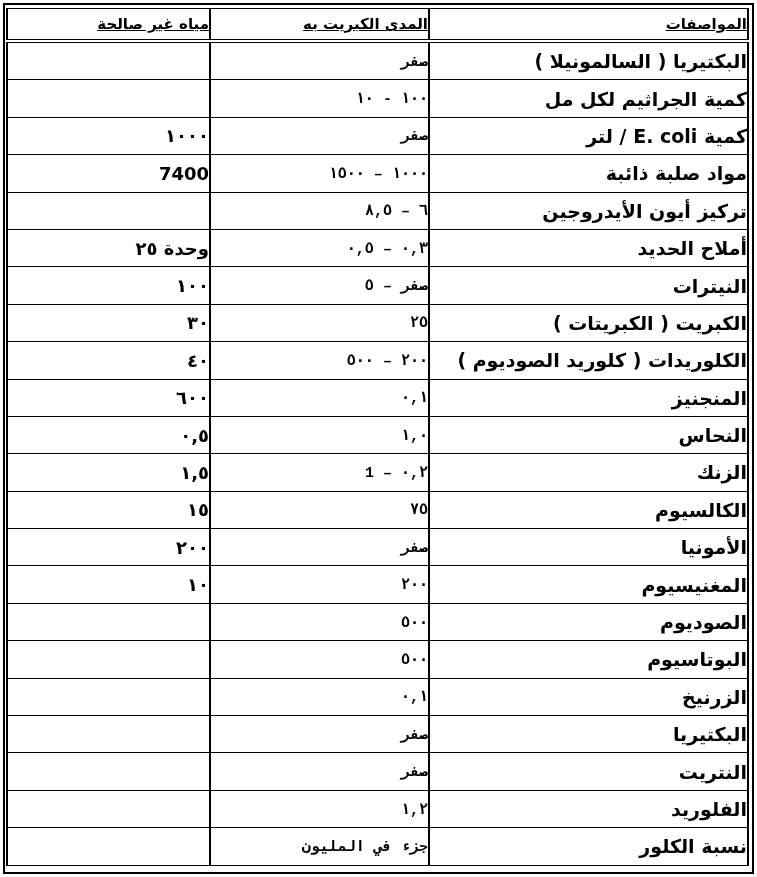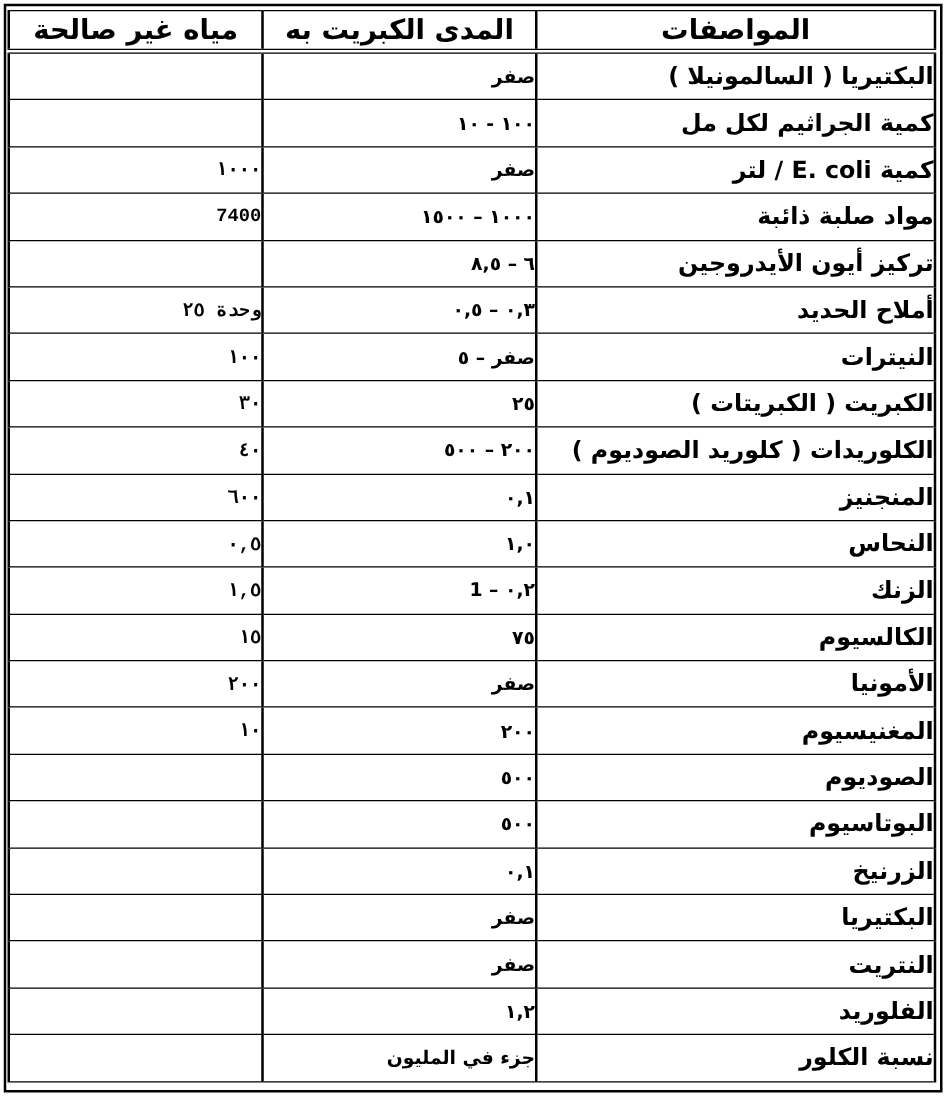--- a/index.html
+++ b/index.html
@@ -31,42 +31,43 @@
     border: solid #000000;
     border-width: 1px 2px;
     overflow: hidden;
     white-space: nowrap;
     vertical-align: middle;
     font-weight: bold;
     padding: 0;
   }
   table.spec-table th {
     height: 30px;
-    font-size: 22px;
-    text-align: center;
+    font-size: 15px;
+    text-align: right;
     border-bottom: 4px double #000000;
+    text-decoration: underline;
   }
   table.spec-table td {
     height: 36.4px;
   }
   td.spec {
     font-size: 19px;
     text-align: right;
     padding-right: 12px;
   }
   td.allowed {
     font-size: 15px;
     text-align: right;
     padding-right: 40px;
+    font-family: Liberation Mono, monospace;
   }
   td.unfit {
-    font-size: 15px;
+    font-size: 18px;
     text-align: right;
     padding-right: 34px;
-    font-family: Liberation Mono, monospace;
   }
 </style>
 </head>
 <body>
 
 <div class="frame">
   <table class="spec-table">
     <colgroup>
       <col style="width:319px">
       <col style="width:219px">

